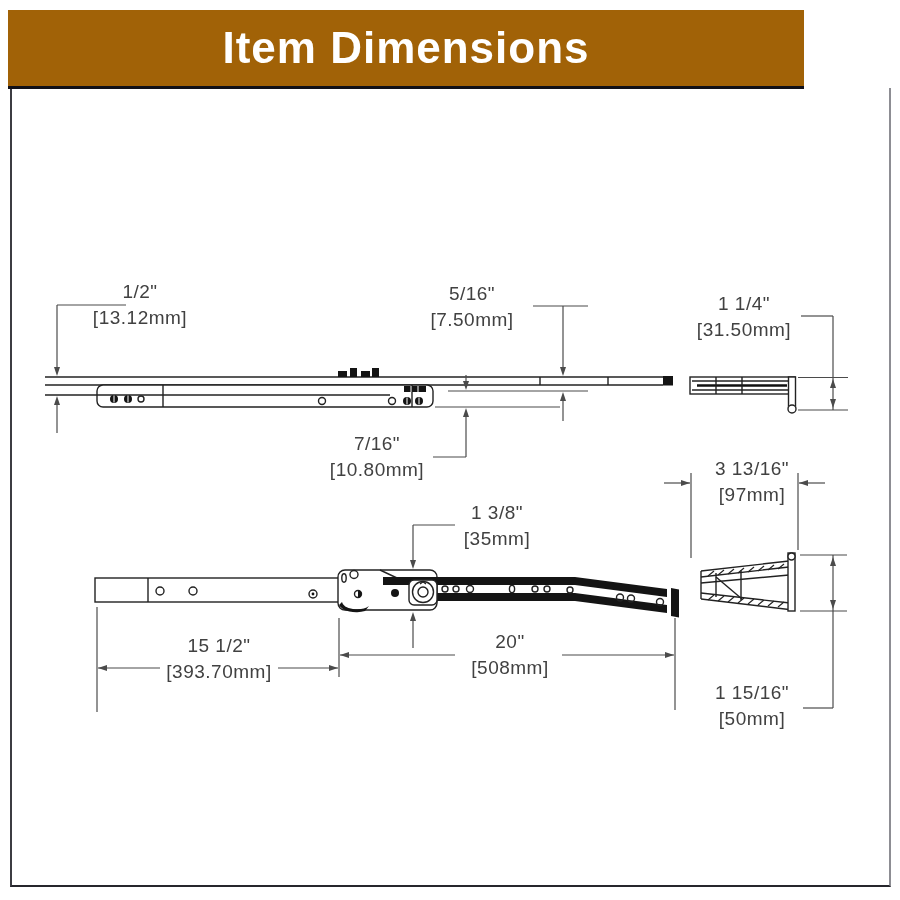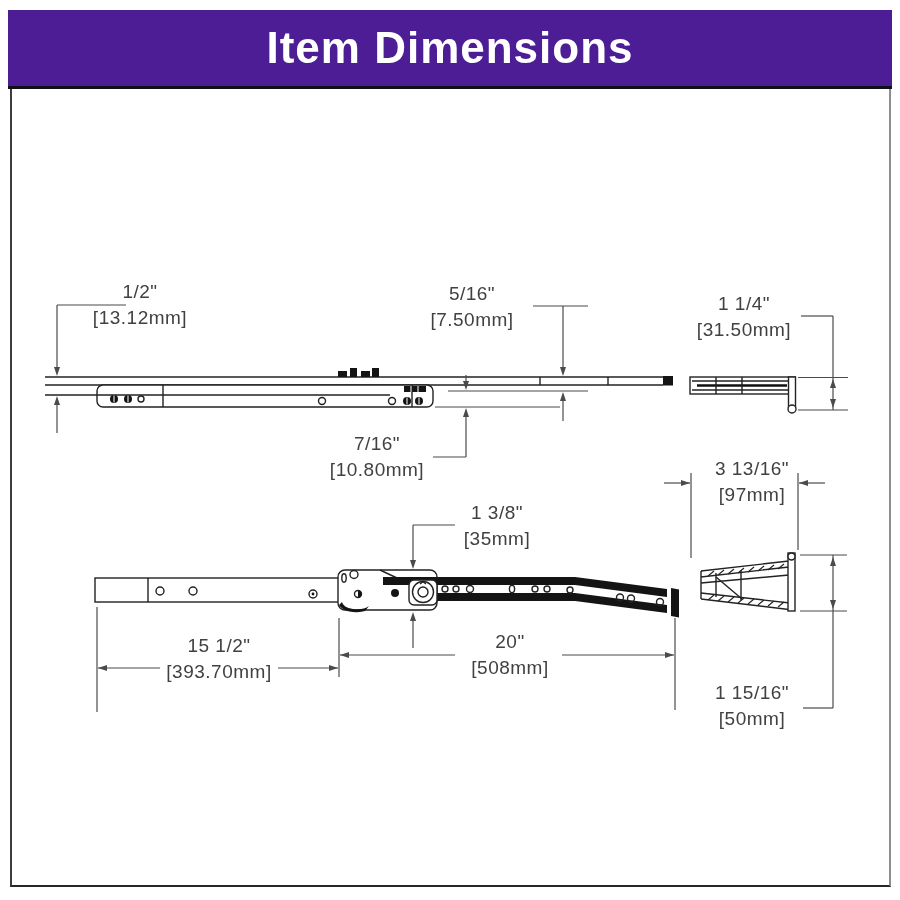--- a/index.html
+++ b/index.html
@@ -1,18 +1,18 @@
 <!DOCTYPE html>
 <html><head>
 <meta charset="utf-8">
 <style>
   html,body{margin:0;padding:0;background:#ffffff;}
   .stage{position:relative;width:900px;height:900px;background:#ffffff;overflow:hidden;
          font-family:"Liberation Sans", sans-serif;}
-  .header{position:absolute;left:8px;top:10px;width:884px;height:76px;background:#4c1d95;
+  .header{position:absolute;left:8px;top:10px;width:796px;height:76px;background:#a16207;
           border-bottom:3px solid #101018;display:flex;align-items:center;justify-content:center;}
   .header .title{color:#ffffff;font-size:44px;font-weight:bold;letter-spacing:1px;}
   .content-frame{position:absolute;left:10px;top:88px;width:877px;height:797px;background:#ffffff;
           border-left:2px solid #3c3c42;border-right:2px solid #8d8d93;border-bottom:2px solid #26262c;}
   svg.draw{position:absolute;left:0;top:0;width:900px;height:900px;}
   .dim{position:absolute;transform:translateX(-50%);text-align:center;color:#414141;
        font-size:19px;line-height:26px;white-space:nowrap;letter-spacing:0.5px;}
 </style>
 </head>
 <body>

